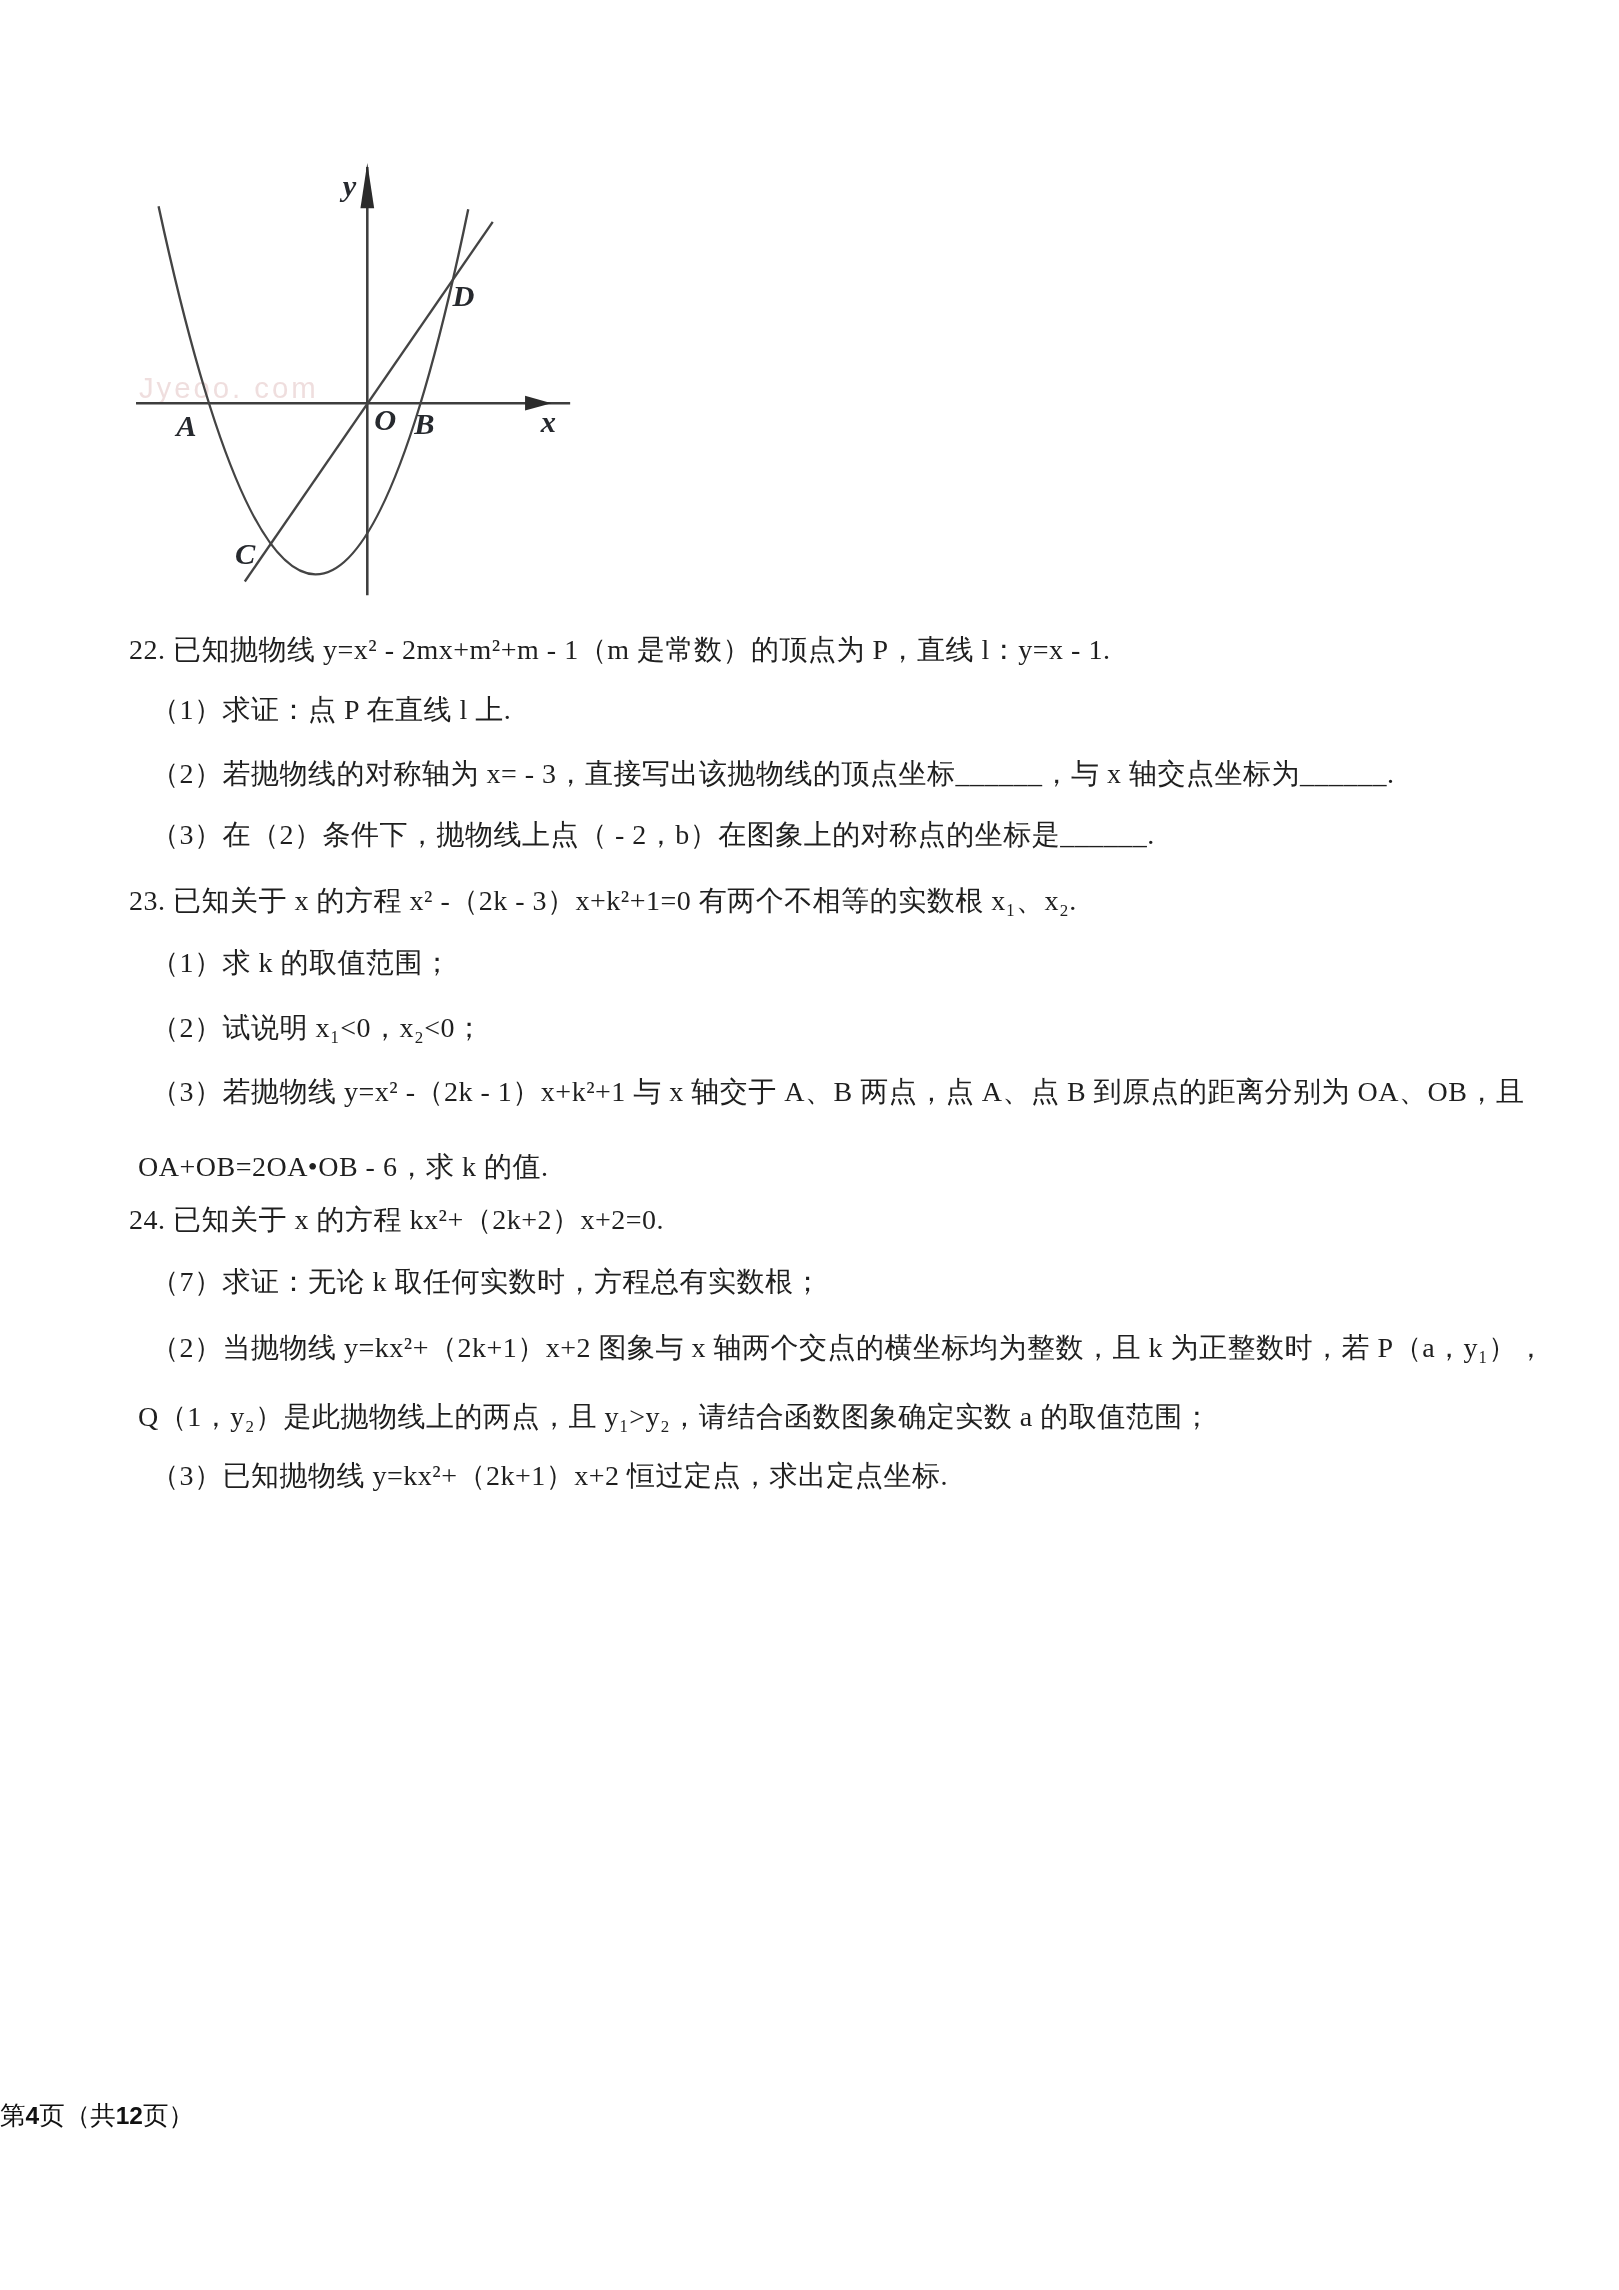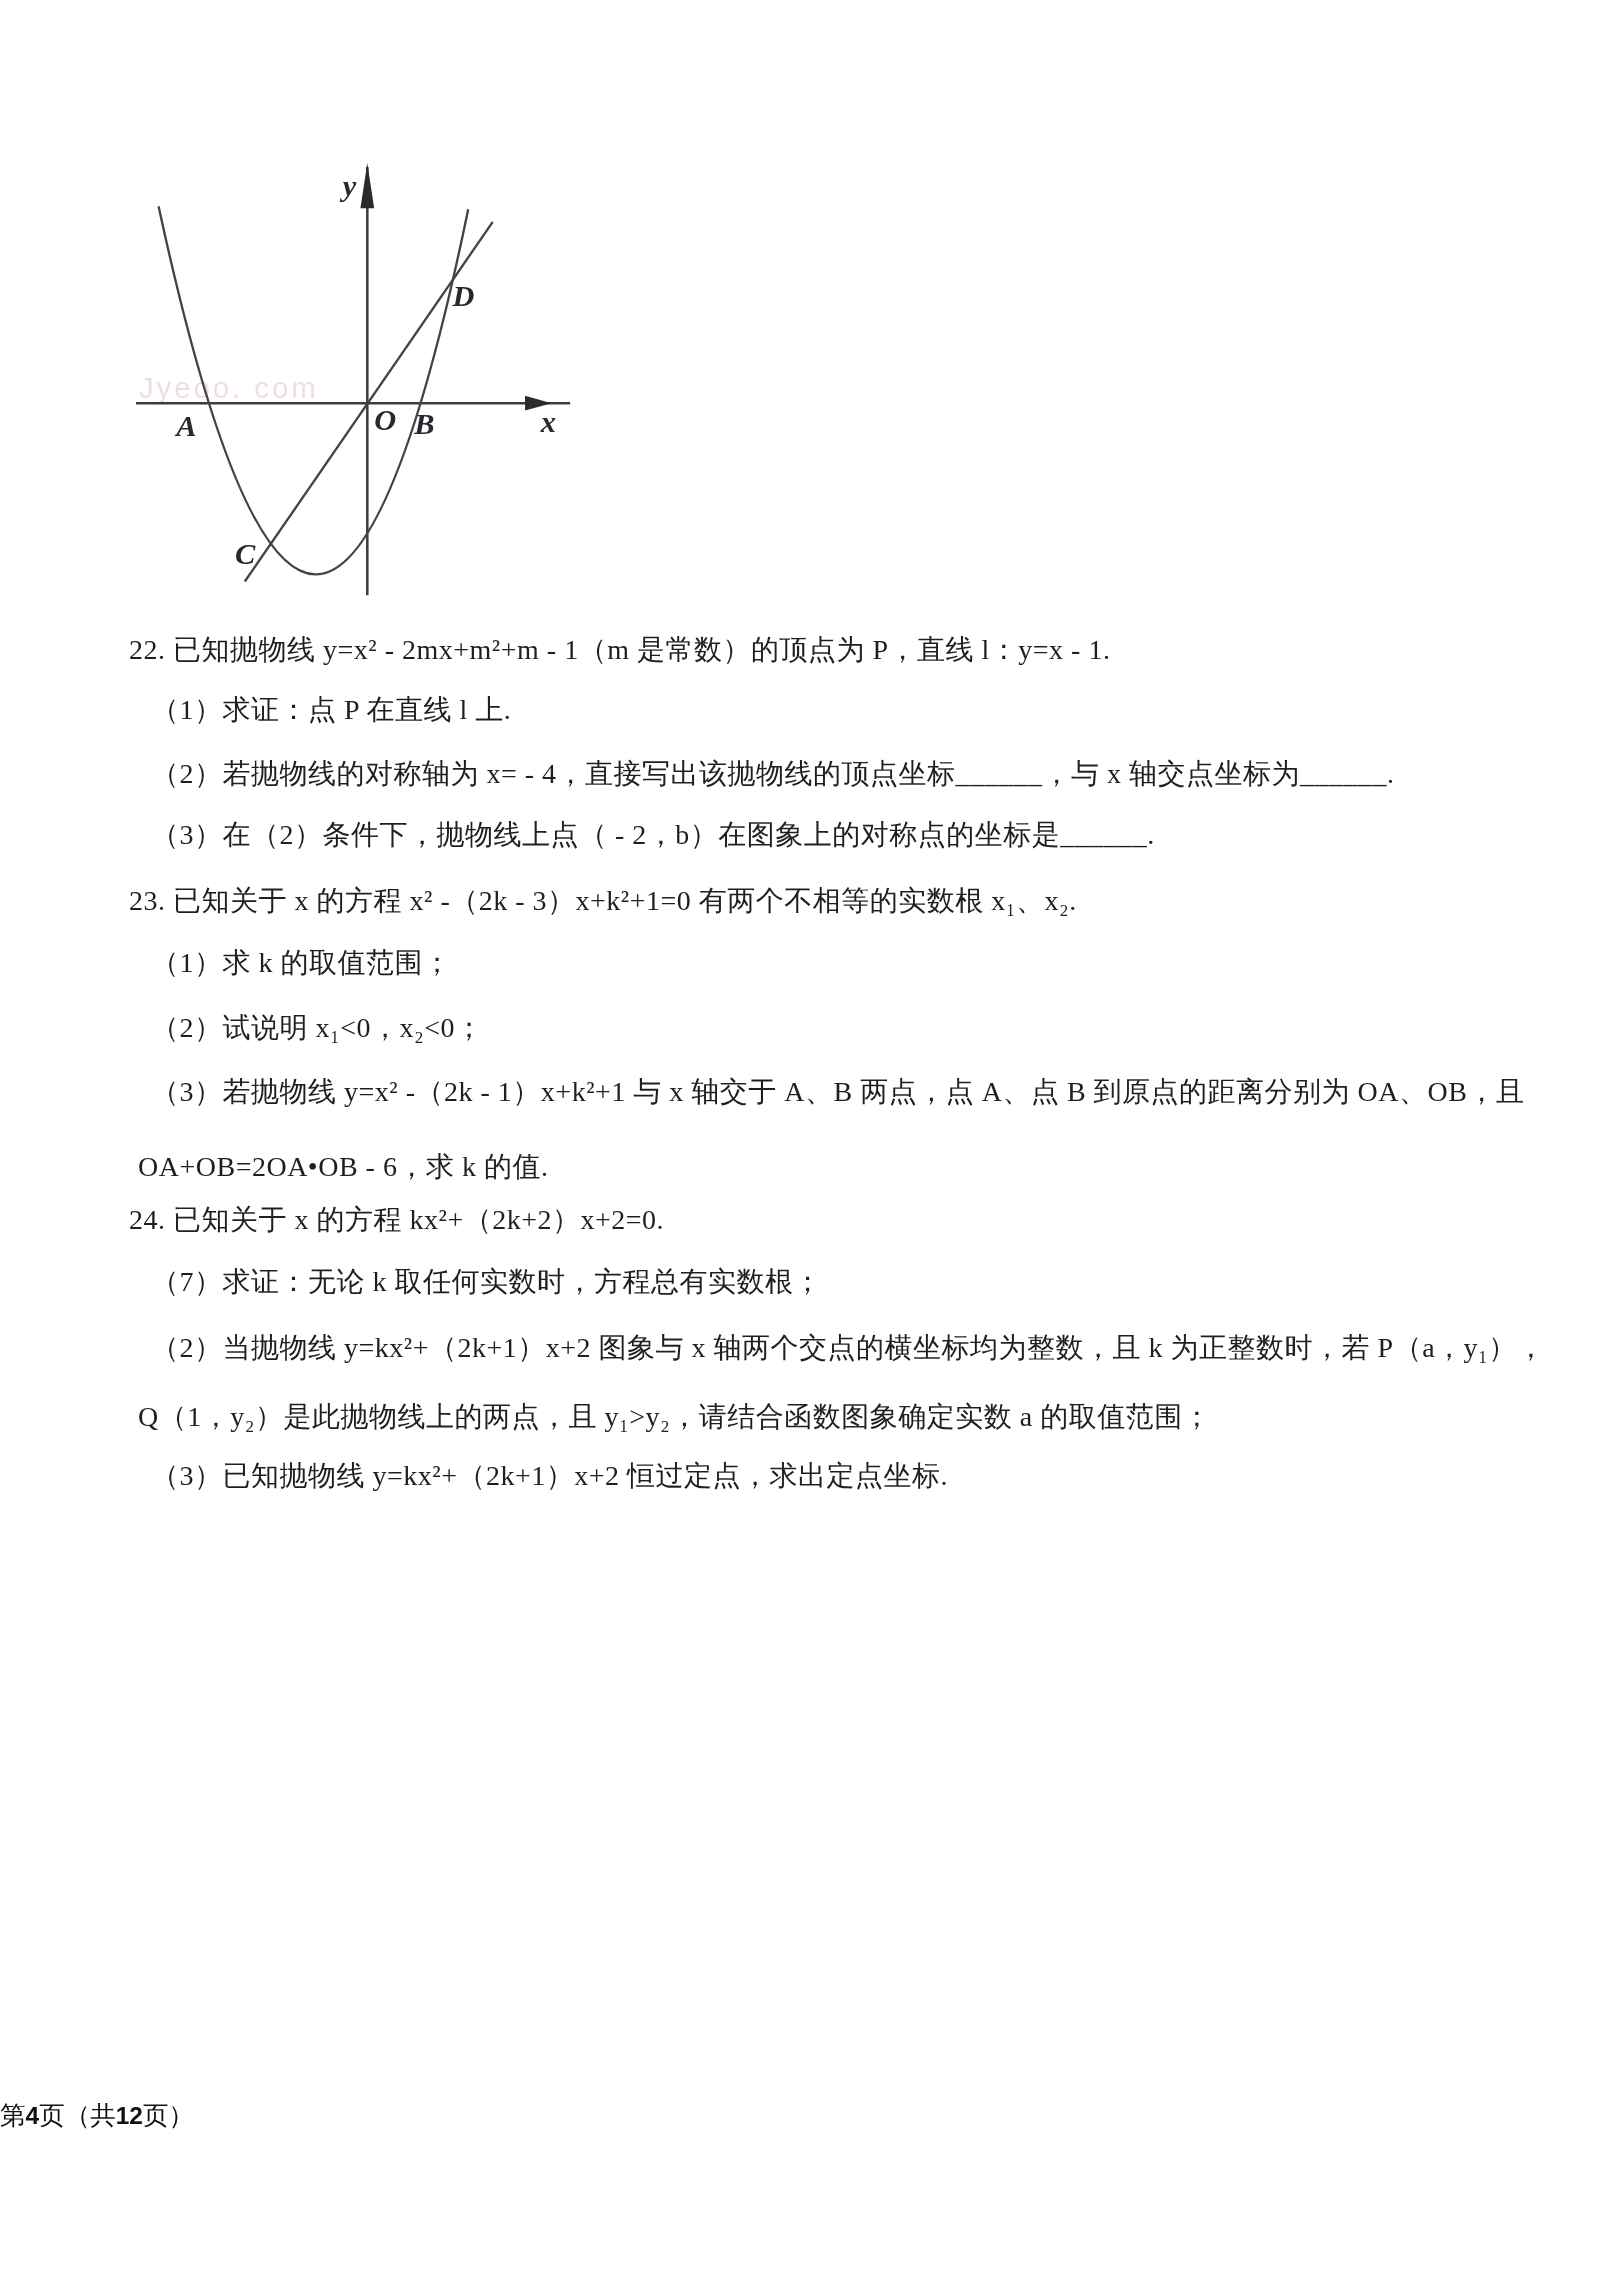--- a/index.html
+++ b/index.html
@@ -80,21 +80,21 @@
       <text class="ptlabel" x="292" y="328">O</text>
       <text class="ptlabel" x="333" y="332">B</text>
       <text class="ptlabel" x="150" y="465">C</text>
       <text class="ptlabel" x="372" y="202">D</text>
     </svg>
   </div>
 
   <div>
     <div class="line stem" style="top:632px">22. 已知抛物线 y=x² - 2mx+m²+m - 1（m 是常数）的顶点为 P，直线 l：y=x - 1.</div>
     <div class="line part" style="top:692px">（1）求证：点 P 在直线 l 上.</div>
-    <div class="line part" style="top:756px">（2）若抛物线的对称轴为 x= - 4，直接写出该抛物线的顶点坐标______，与 x 轴交点坐标为______.</div>
+    <div class="line part" style="top:756px">（2）若抛物线的对称轴为 x= - 3，直接写出该抛物线的顶点坐标______，与 x 轴交点坐标为______.</div>
     <div class="line part" style="top:817px">（3）在（2）条件下，抛物线上点（ - 2，b）在图象上的对称点的坐标是______.</div>
   </div>
 
   <div>
     <div class="line stem" style="top:883px">23. 已知关于 x 的方程 x² -（2k - 3）x+k²+1=0 有两个不相等的实数根 x₁、x₂.</div>
     <div class="line part" style="top:945px">（1）求 k 的取值范围；</div>
     <div class="line part" style="top:1010px">（2）试说明 x₁&lt;0，x₂&lt;0；</div>
     <div class="line part" style="top:1074px">（3）若抛物线 y=x² -（2k - 1）x+k²+1 与 x 轴交于 A、B 两点，点 A、点 B 到原点的距离分别为 OA、OB，且</div>
     <div class="line cont" style="top:1149px">OA+OB=2OA•OB - 6，求 k 的值.</div>
   </div>

